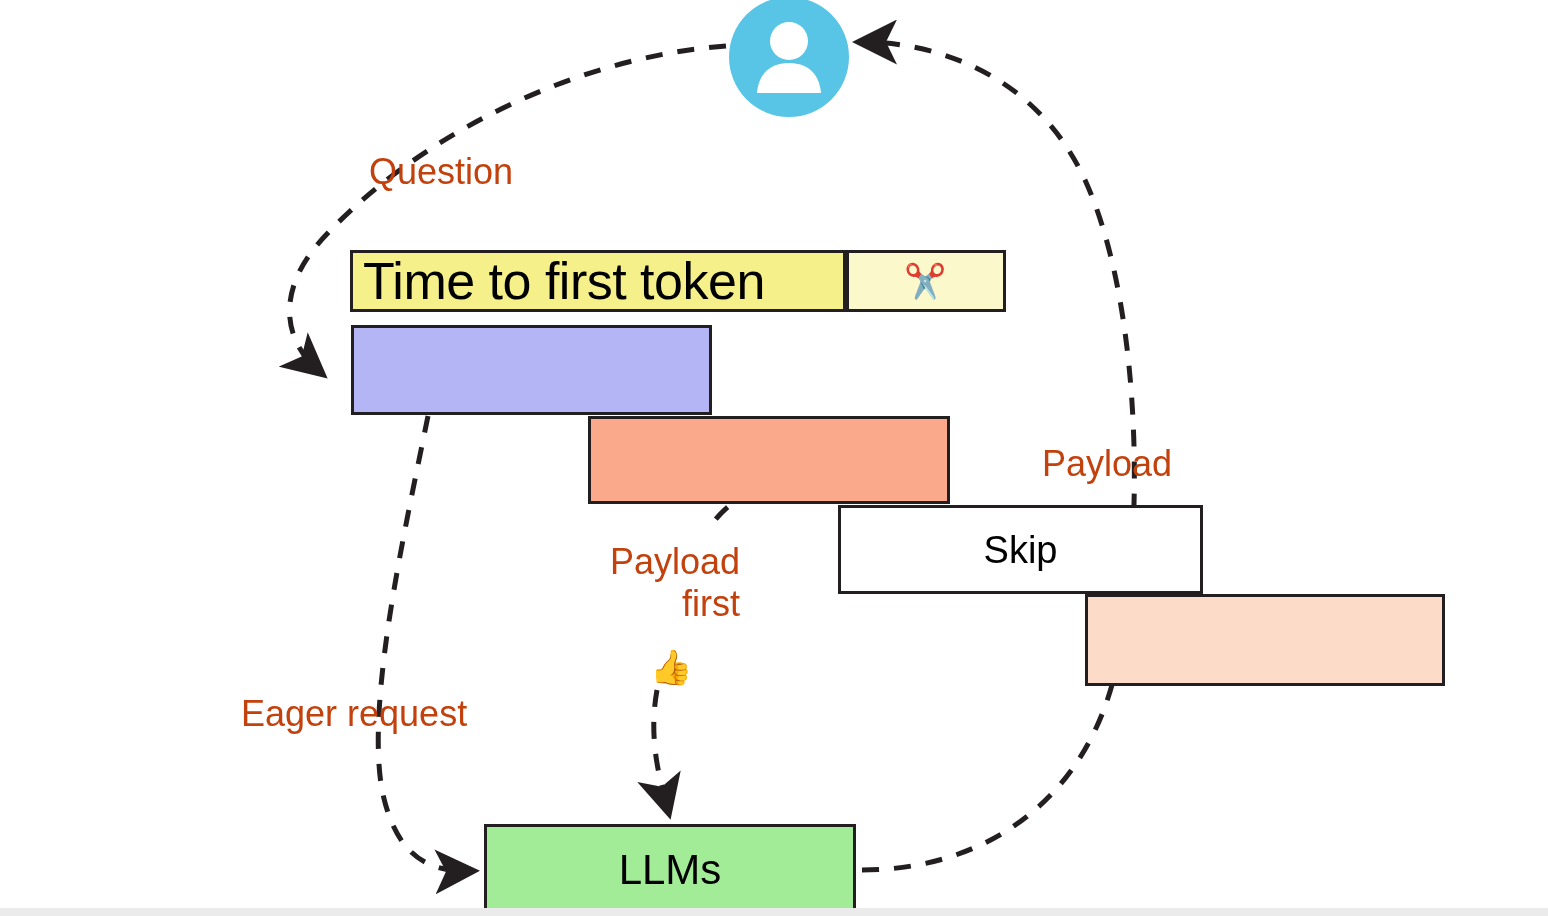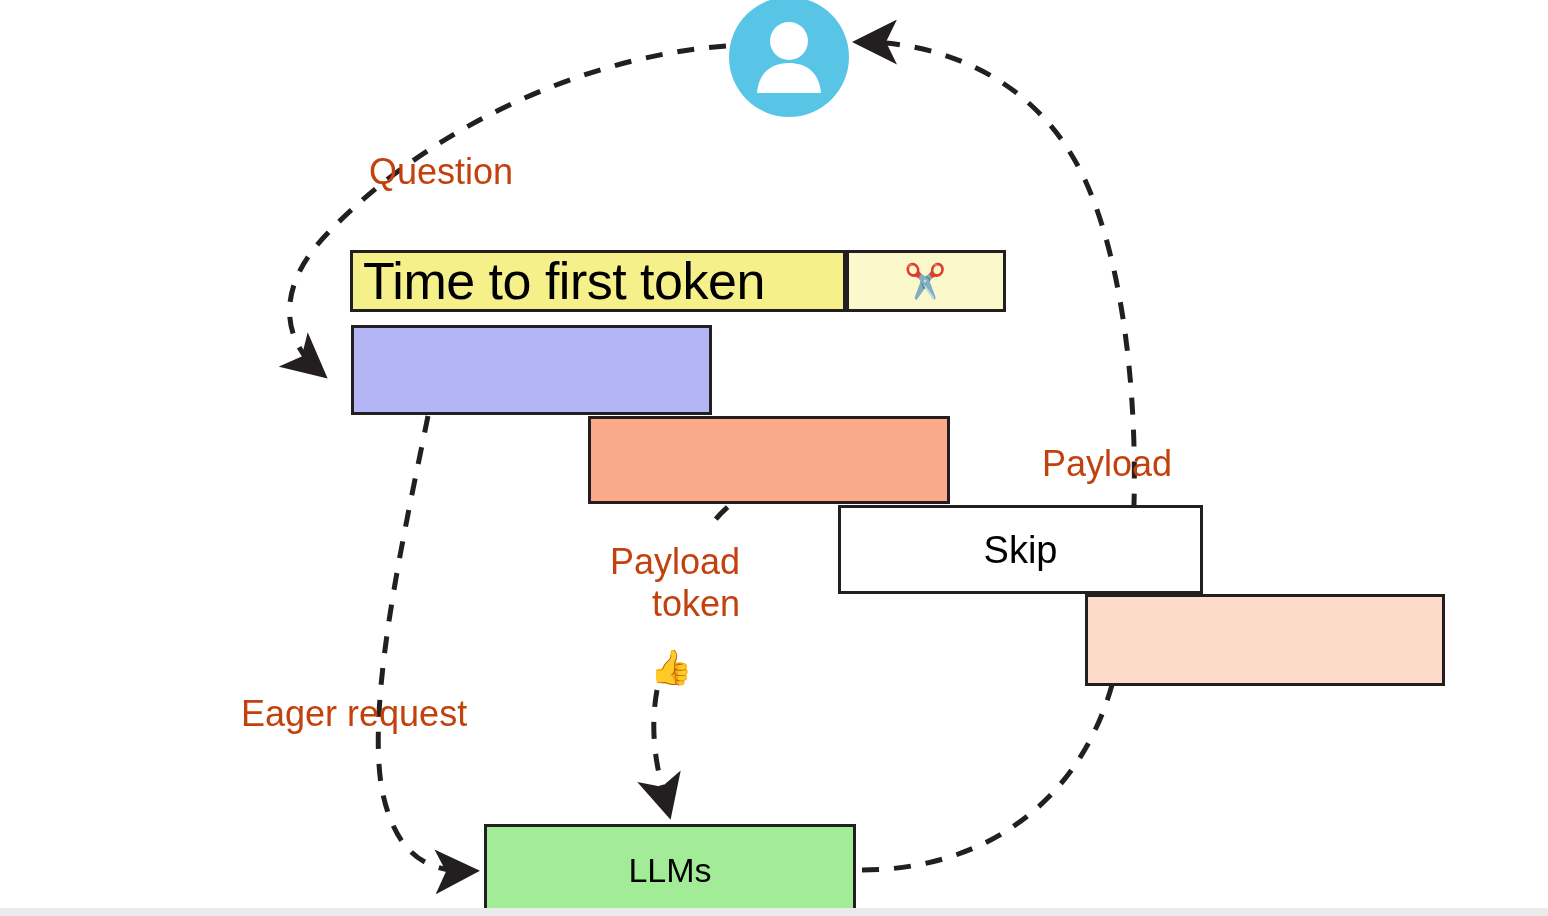--- a/index.html
+++ b/index.html
@@ -96,21 +96,21 @@
     background: #FCDCC9;
   }
   #box-llms {
     left: 484px;
     top: 824px;
     width: 372px;
     height: 92px;
     background: #A2EC97;
   }
   #box-llms .bar-label {
-    font-size: 34px;
+    font-size: 42px;
     text-align: center;
   }
   .note {
     position: absolute;
     font-size: 36px;
     color: #c2410c;
     line-height: 1.18;
     white-space: nowrap;
   }
   #note-question { left: 369px; top: 151px; }
@@ -200,21 +200,21 @@
   <div class="bar" id="box-llms">
     <span class="bar-label">LLMs</span>
   </div>
 
   <div class="note" id="note-question">Question</div>
 
   <div class="note" id="note-tokens">Payload</div>
 
   <div class="note" id="note-payload">
     <div>Payload</div>
-    <div>token</div>
+    <div>first</div>
   </div>
 
   <div id="thumbs">👍</div>
 
   <div class="note" id="note-eager">Eager request</div>
 
   <div id="footer-strip"></div>
 </div>
 
 </body></html>

